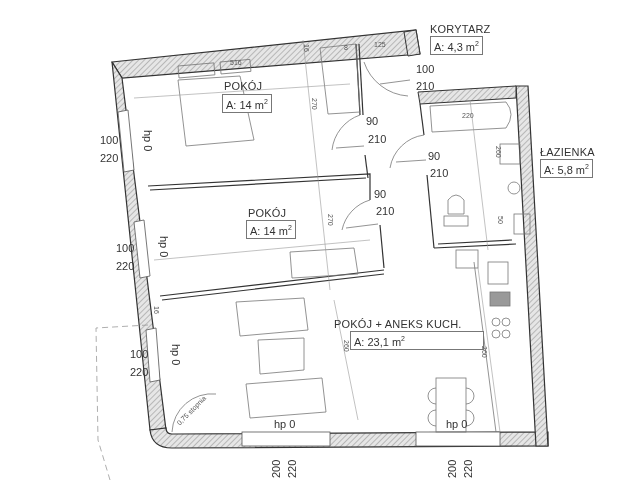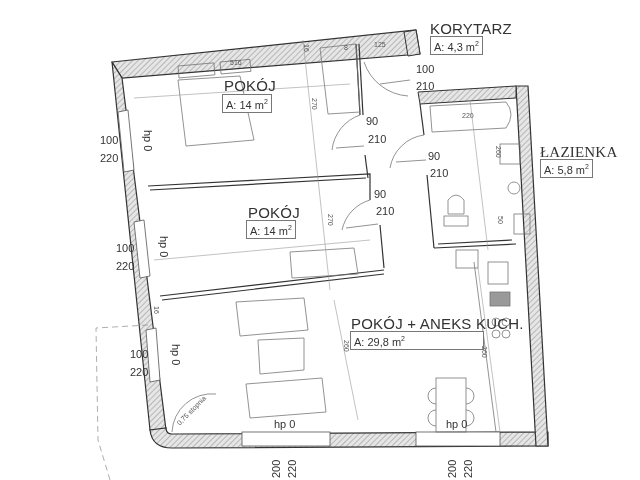--- a/index.html
+++ b/index.html
@@ -1,19 +1,19 @@
 <!DOCTYPE html>
 <html><head>
   <meta charset="utf-8">
   <style>
     html, body { margin: 0; padding: 0; background: #ffffff; }
     body { width: 640px; height: 480px; overflow: hidden; position: relative; font-family: "Liberation Sans", sans-serif; }
     #plan { position: absolute; left: 0; top: 0; width: 640px; height: 480px; }
     .lbl { position: absolute; font-family: "Liberation Sans", sans-serif; color: #333; font-size: 11px; line-height: 12px; white-space: nowrap; }
-    .room-name { font-size: 15px; letter-spacing: 0.2px; }
+    .room-name { font-size: 11px; letter-spacing: 0.2px; }
     .area-box { border: 1px solid #777; padding: 0 3px; font-size: 11px; line-height: 13px; background: #fff; }
     .area-box sup { font-size: 7px; }
     .dim { font-size: 11px; }
     .small { font-size: 7px; color: #555; }
     .rot90 { transform-origin: left top; transform: rotate(90deg); }
     .rotm90 { transform-origin: left top; transform: rotate(-90deg); }
   </style>
 </head>
 <body>
 
@@ -125,27 +125,27 @@
     <polyline points="148,325 96,328 98,440 110,480"></polyline>
   </g>
 </svg>
 
 <div class="lbl room-name" style="left:224px;top:80px;">POKÓJ</div>
 <div class="lbl area-box" style="left:222px;top:94px;"><span>A: </span><span>14</span> <span>m</span><sup>2</sup></div>
 
 <div class="lbl room-name" style="left:248px;top:207px;">POKÓJ</div>
 <div class="lbl area-box" style="left:246px;top:220px;"><span>A: </span><span>14</span> <span>m</span><sup>2</sup></div>
 
-<div class="lbl room-name" style="left:351px;top:318px;">POKÓJ + ANEKS KUCH.</div>
-<div class="lbl area-box" style="left:350px;top:331px;width:126px;"><span>A: </span><span>29,8</span> <span>m</span><sup>2</sup></div>
+<div class="lbl room-name" style="left:334px;top:318px;">POKÓJ + ANEKS KUCH.</div>
+<div class="lbl area-box" style="left:350px;top:331px;width:126px;"><span>A: </span><span>23,1</span> <span>m</span><sup>2</sup></div>
 
 <div class="lbl room-name" style="left:430px;top:23px;">KORYTARZ</div>
 <div class="lbl area-box" style="left:430px;top:36px;"><span>A: </span><span>4,3</span> <span>m</span><sup>2</sup></div>
 
-<div class="lbl room-name" style="left:540px;top:146px;font-family:Liberation Serif, serif;">ŁAZIENKA</div>
+<div class="lbl room-name" style="left:540px;top:146px;">ŁAZIENKA</div>
 <div class="lbl area-box" style="left:540px;top:159px;"><span>A: </span><span>5,8</span> <span>m</span><sup>2</sup></div>
 
 <div class="lbl dim" style="left:416px;top:63px;">100</div>
 <div class="lbl dim" style="left:416px;top:80px;">210</div>
 <div class="lbl dim" style="left:366px;top:115px;">90</div>
 <div class="lbl dim" style="left:368px;top:133px;">210</div>
 <div class="lbl dim" style="left:428px;top:150px;">90</div>
 <div class="lbl dim" style="left:430px;top:167px;">210</div>
 <div class="lbl dim" style="left:374px;top:188px;">90</div>
 <div class="lbl dim" style="left:376px;top:205px;">210</div>

